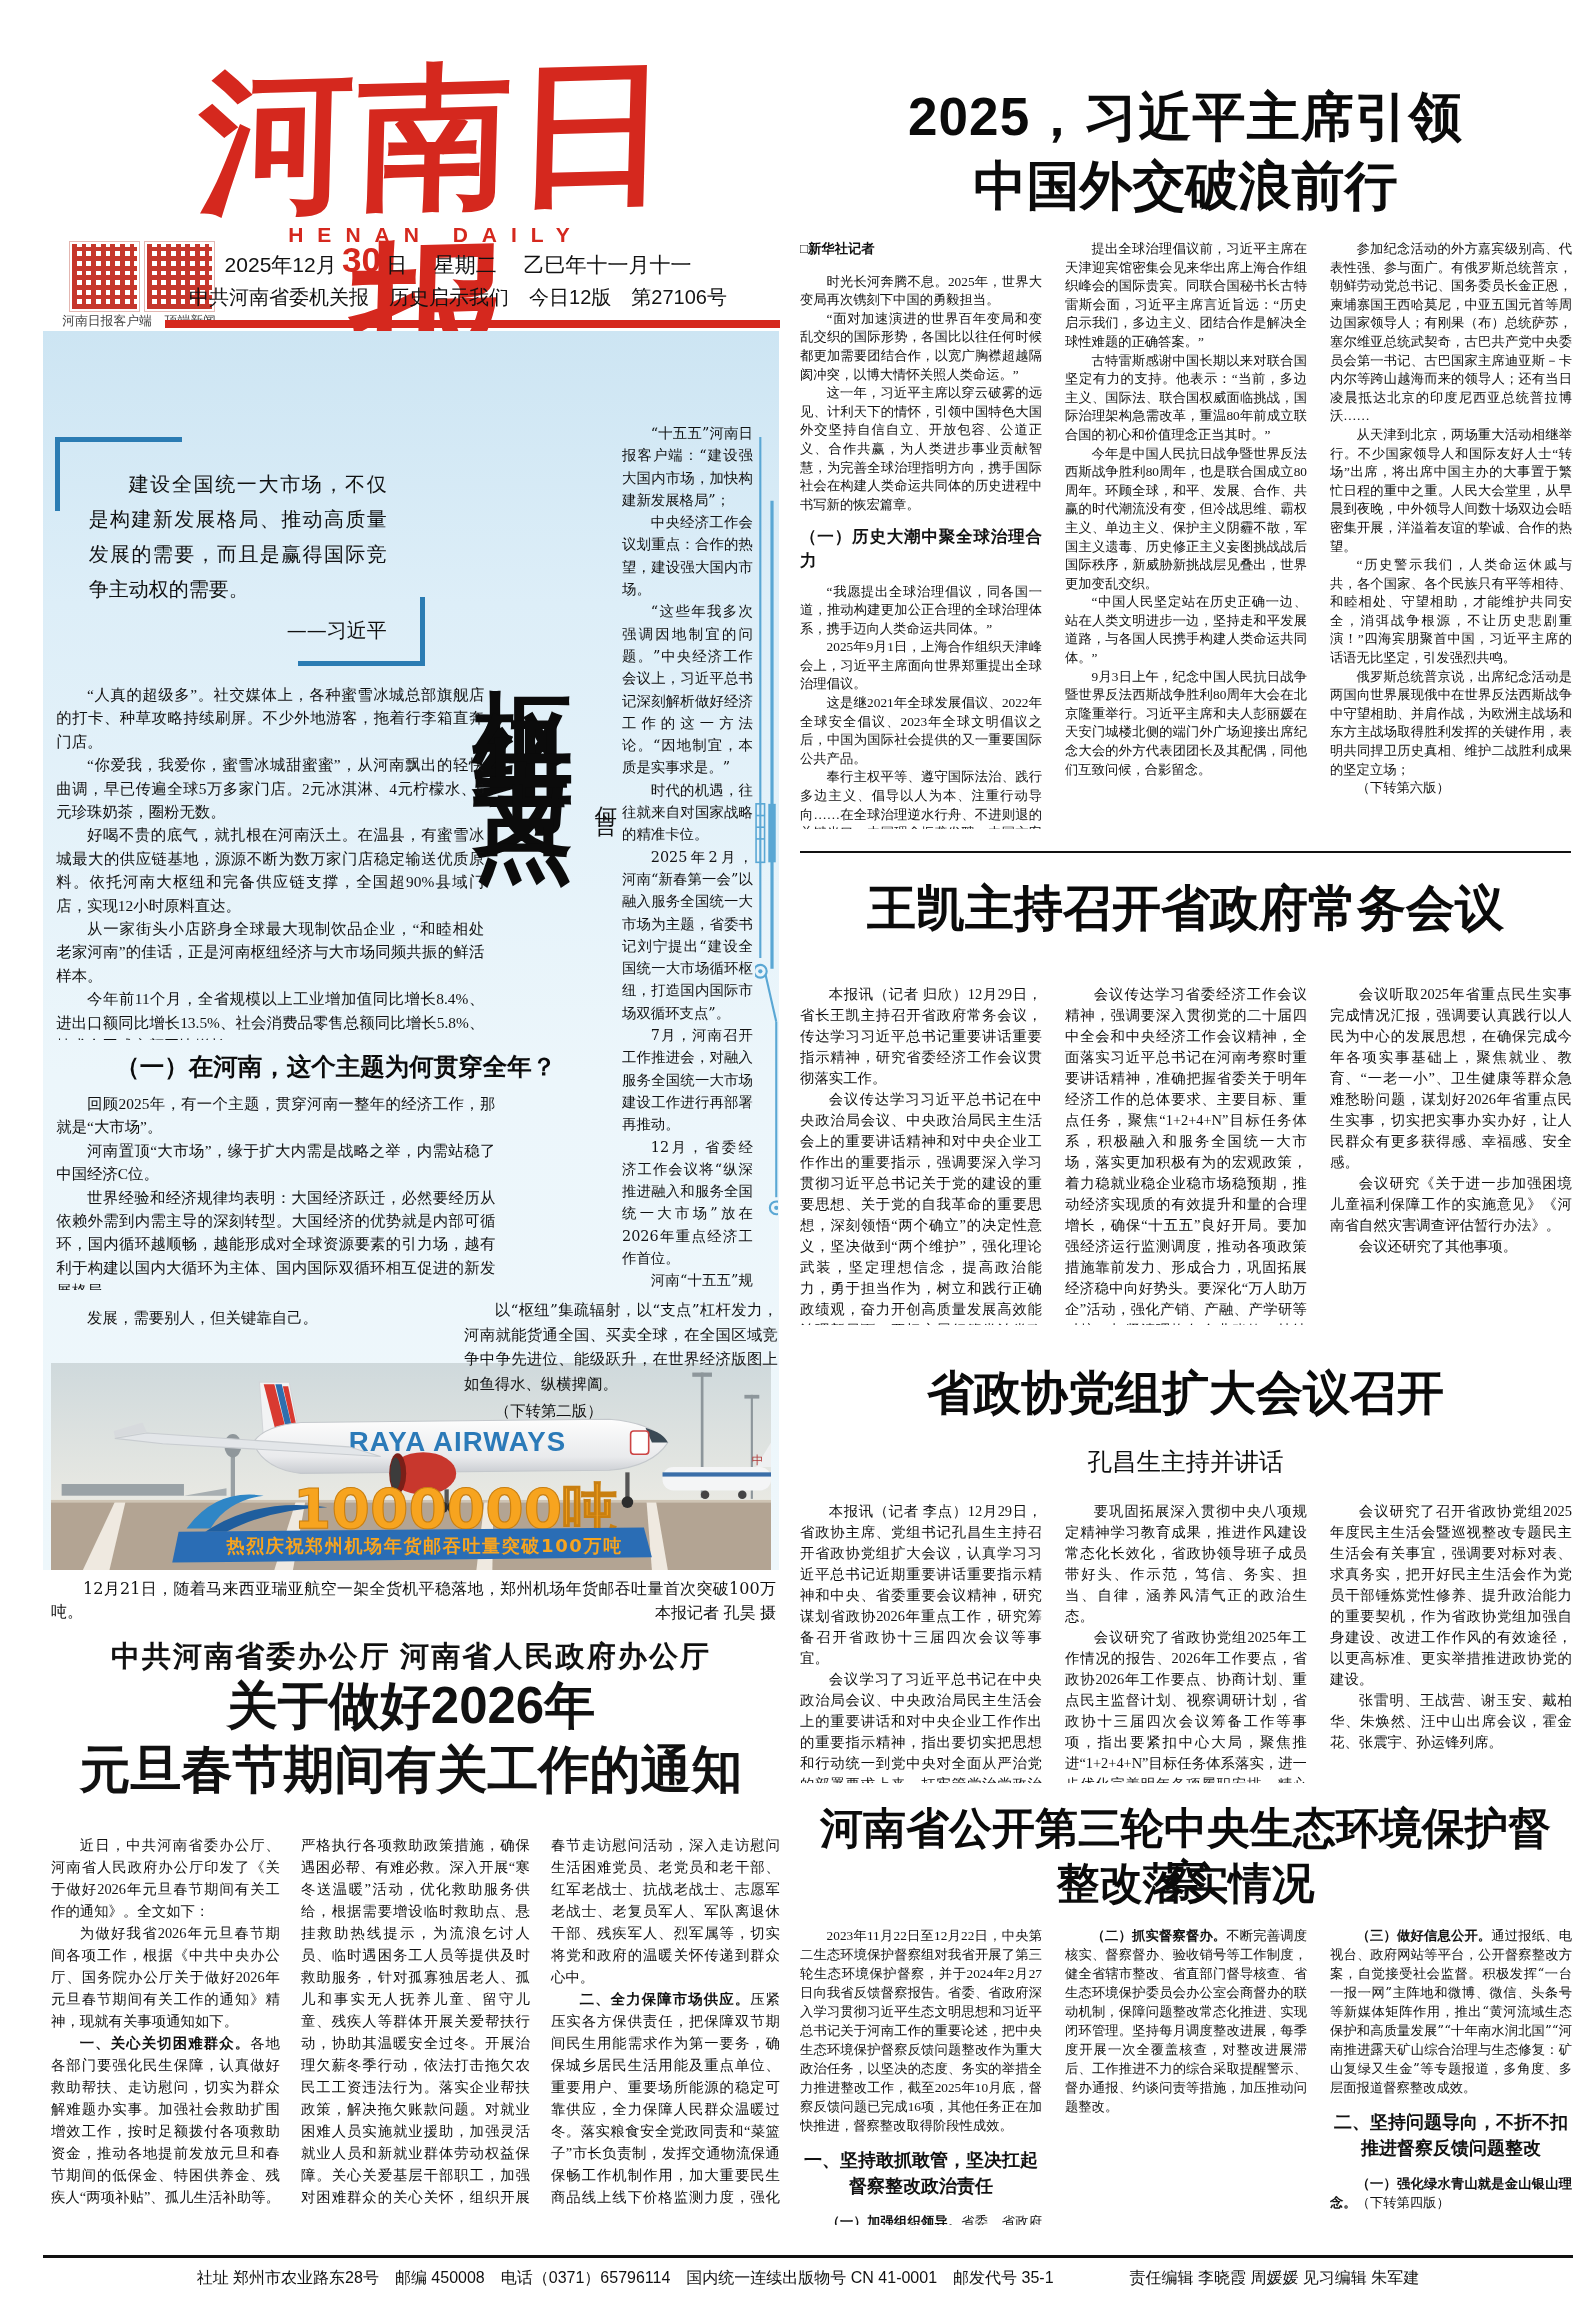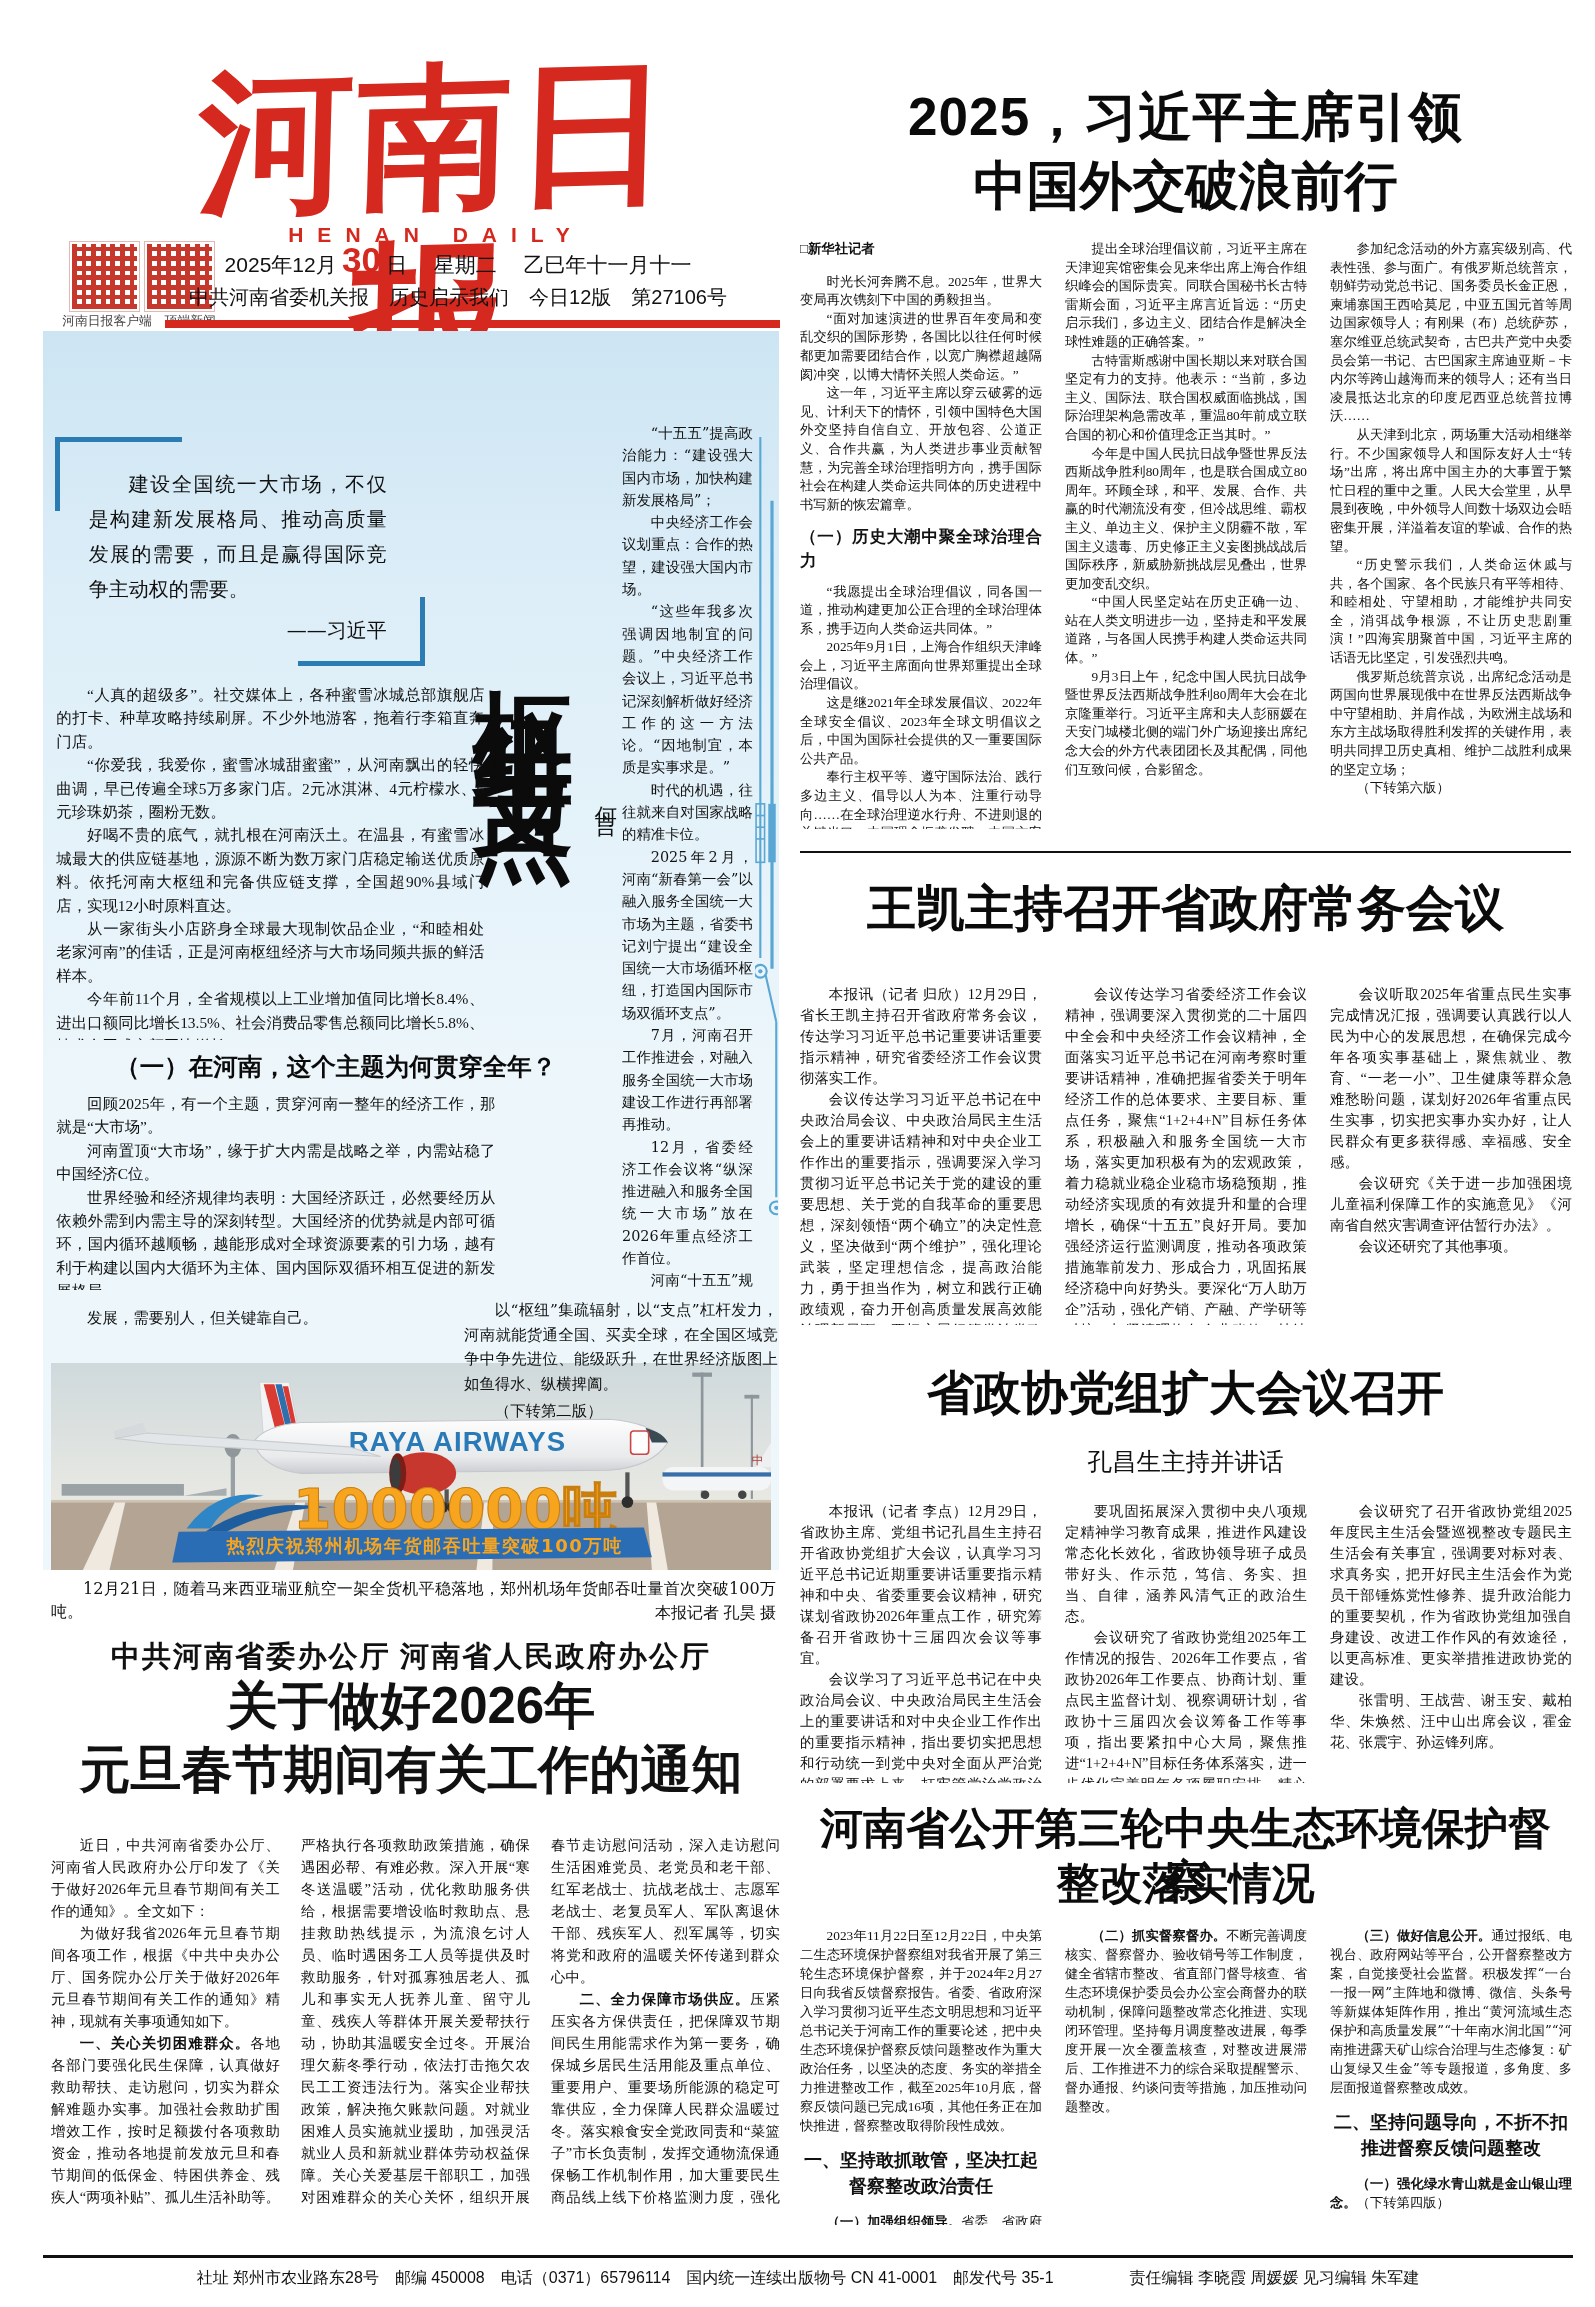--- a/index.html
+++ b/index.html
@@ -224,21 +224,21 @@
 
     <div class="abs f-subhead">（一）在河南，这个主题为何贯穿全年？</div>
 
     <div class="abs f-col f-col2">
       <p>回顾2025年，有一个主题，贯穿河南一整年的经济工作，那就是“大市场”。</p>
       <p>河南置顶“大市场”，缘于扩大内需是战略之举，内需站稳了中国经济C位。</p>
       <p>世界经验和经济规律均表明：大国经济跃迁，必然要经历从依赖外需到内需主导的深刻转型。大国经济的优势就是内部可循环，国内循环越顺畅，越能形成对全球资源要素的引力场，越有利于构建以国内大循环为主体、国内国际双循环相互促进的新发展格局。</p>
     </div>
 
     <div class="abs f-col3">
-      <p>“十五五”提高政治能力：“建设强大国内市场，加快构建新发展格局”；</p>
+      <p>“十五五”河南日报客户端：“建设强大国内市场，加快构建新发展格局”；</p>
       <p>中央经济工作会议划重点：合作的热望，建设强大国内市场。</p>
       <p>“这些年我多次强调因地制宜的问题。”中央经济工作会议上，习近平总书记深刻解析做好经济工作的这一方法论。“因地制宜，本质是实事求是。”</p>
       <p>时代的机遇，往往就来自对国家战略的精准卡位。</p>
       <p>2025年2月，河南“新春第一会”以融入服务全国统一大市场为主题，省委书记刘宁提出“建设全国统一大市场循环枢纽，打造国内国际市场双循环支点”。</p>
       <p>7月，河南召开工作推进会，对融入服务全国统一大市场建设工作进行再部署再推动。</p>
       <p>12月，省委经济工作会议将“纵深推进融入和服务全国统一大市场”放在2026年重点经济工作首位。</p>
       <p>河南“十五五”规划建议提出“积极融入服务新发展格局和全国统一大市场建设”，为未来5年定下关键牵引。</p>
 
     </div>
 

